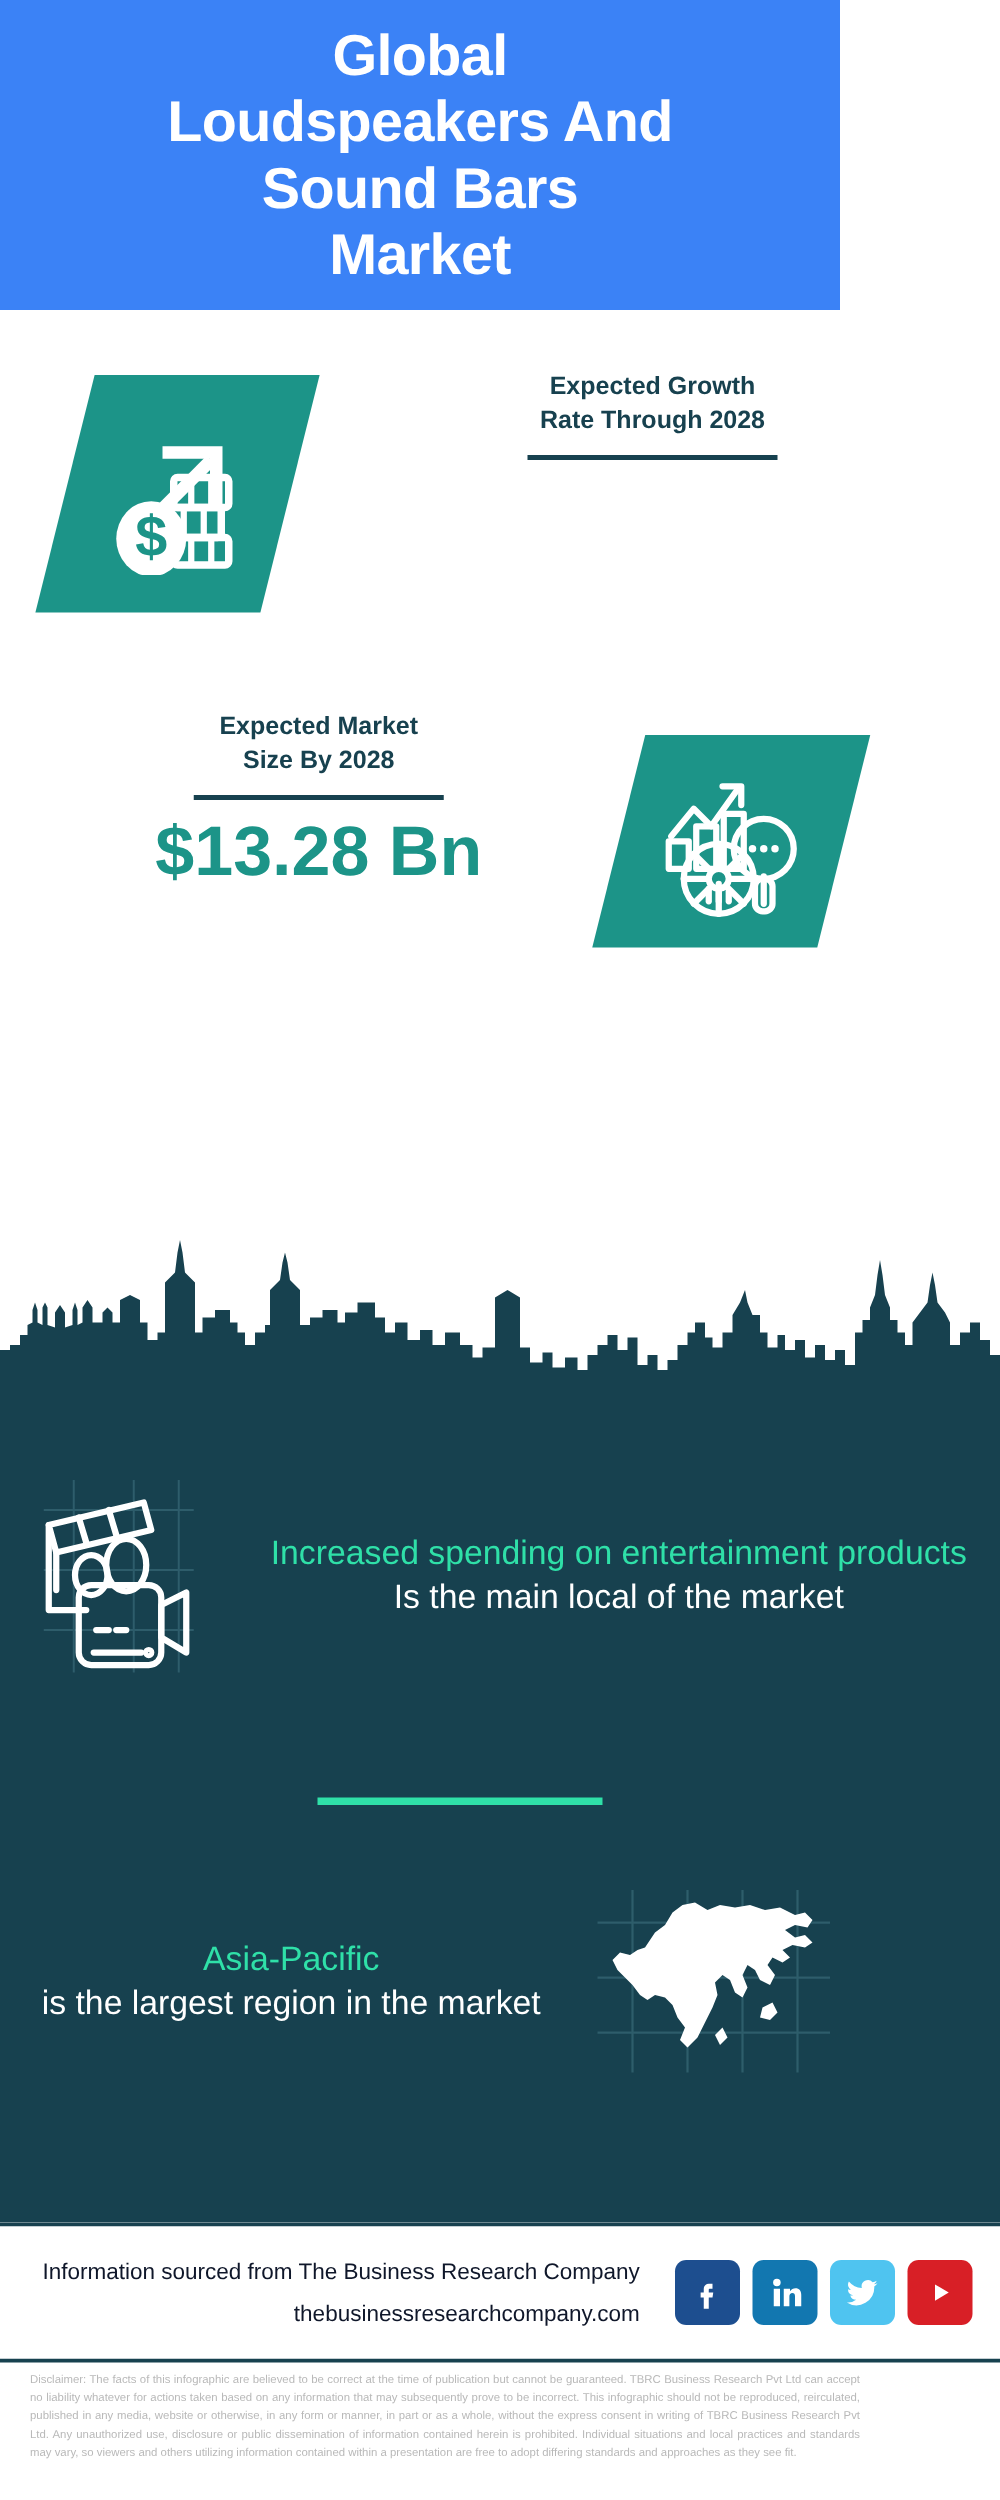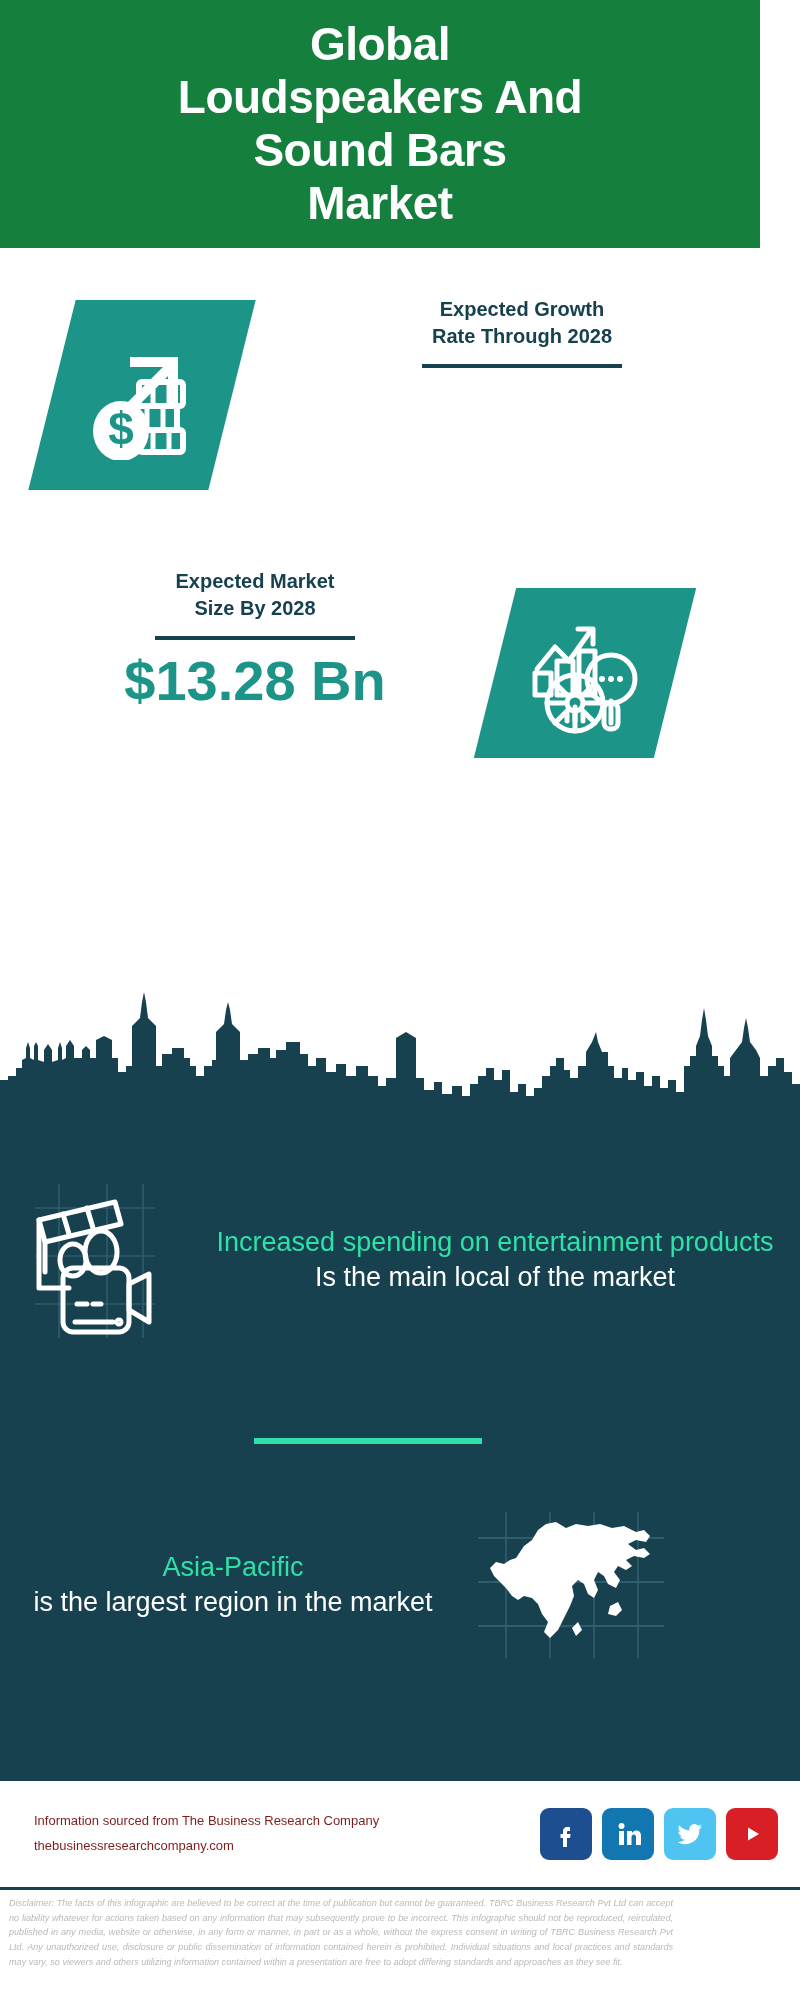--- a/index.html
+++ b/index.html
@@ -14,22 +14,22 @@
     width: 800px;
     height: 2000px;
     overflow: hidden;
     background: #ffffff;
   }
 
   
   .header {
     position: absolute;
     left: 0; top: 0;
-    width: 760px; height: 248px;
-    background: #15803d;
+    width: 672px; height: 248px;
+    background: #3b82f6;
     display: flex;
     align-items: center;
     justify-content: center;
   }
   .header-title {
     color: #ffffff;
     font-size: 46px;
     font-weight: bold;
     line-height: 1.15;
     text-align: center;
@@ -146,23 +146,24 @@
     left: 0; top: 1778px;
     width: 800px; height: 112px;
     background: #ffffff;
     border-top: 3px solid #17414f;
     border-bottom: 3px solid #17414f;
     display: flex;
     align-items: center;
   }
   .footer-text {
     margin-left: 34px;
-    color: #7f1d1d;
-    font-size: 13px;
+    color: #0f172a;
+    font-size: 18px;
     line-height: 1.9;
+    text-align: right;
   }
   .footer-text span { display: block; }
   .socials {
     margin-left: auto;
     margin-right: 22px;
     display: flex;
     gap: 10px;
     align-items: center;
   }
   .social {
@@ -173,28 +174,27 @@
     justify-content: center;
   }
   .sc-fb { background: #1d4e8f; }
   .sc-li { background: #1277b0; }
   .sc-tw { background: #4fc4f0; }
   .sc-yt { background: #d81f26; }
 
   
   .disclaimer {
     position: absolute;
-    left: 1px; top: 1896px;
+    left: 16px; top: 1896px;
     width: 680px;
     padding: 0 8px;
     color: #b9b9b9;
     font-size: 9.1px;
     line-height: 1.62;
     text-align: justify;
-    font-style: italic;
   }
 </style>
 </head>
 <body>
 
 <div id="page">
 
   <div class="header">
     <div class="header-title">Global
 Loudspeakers And

